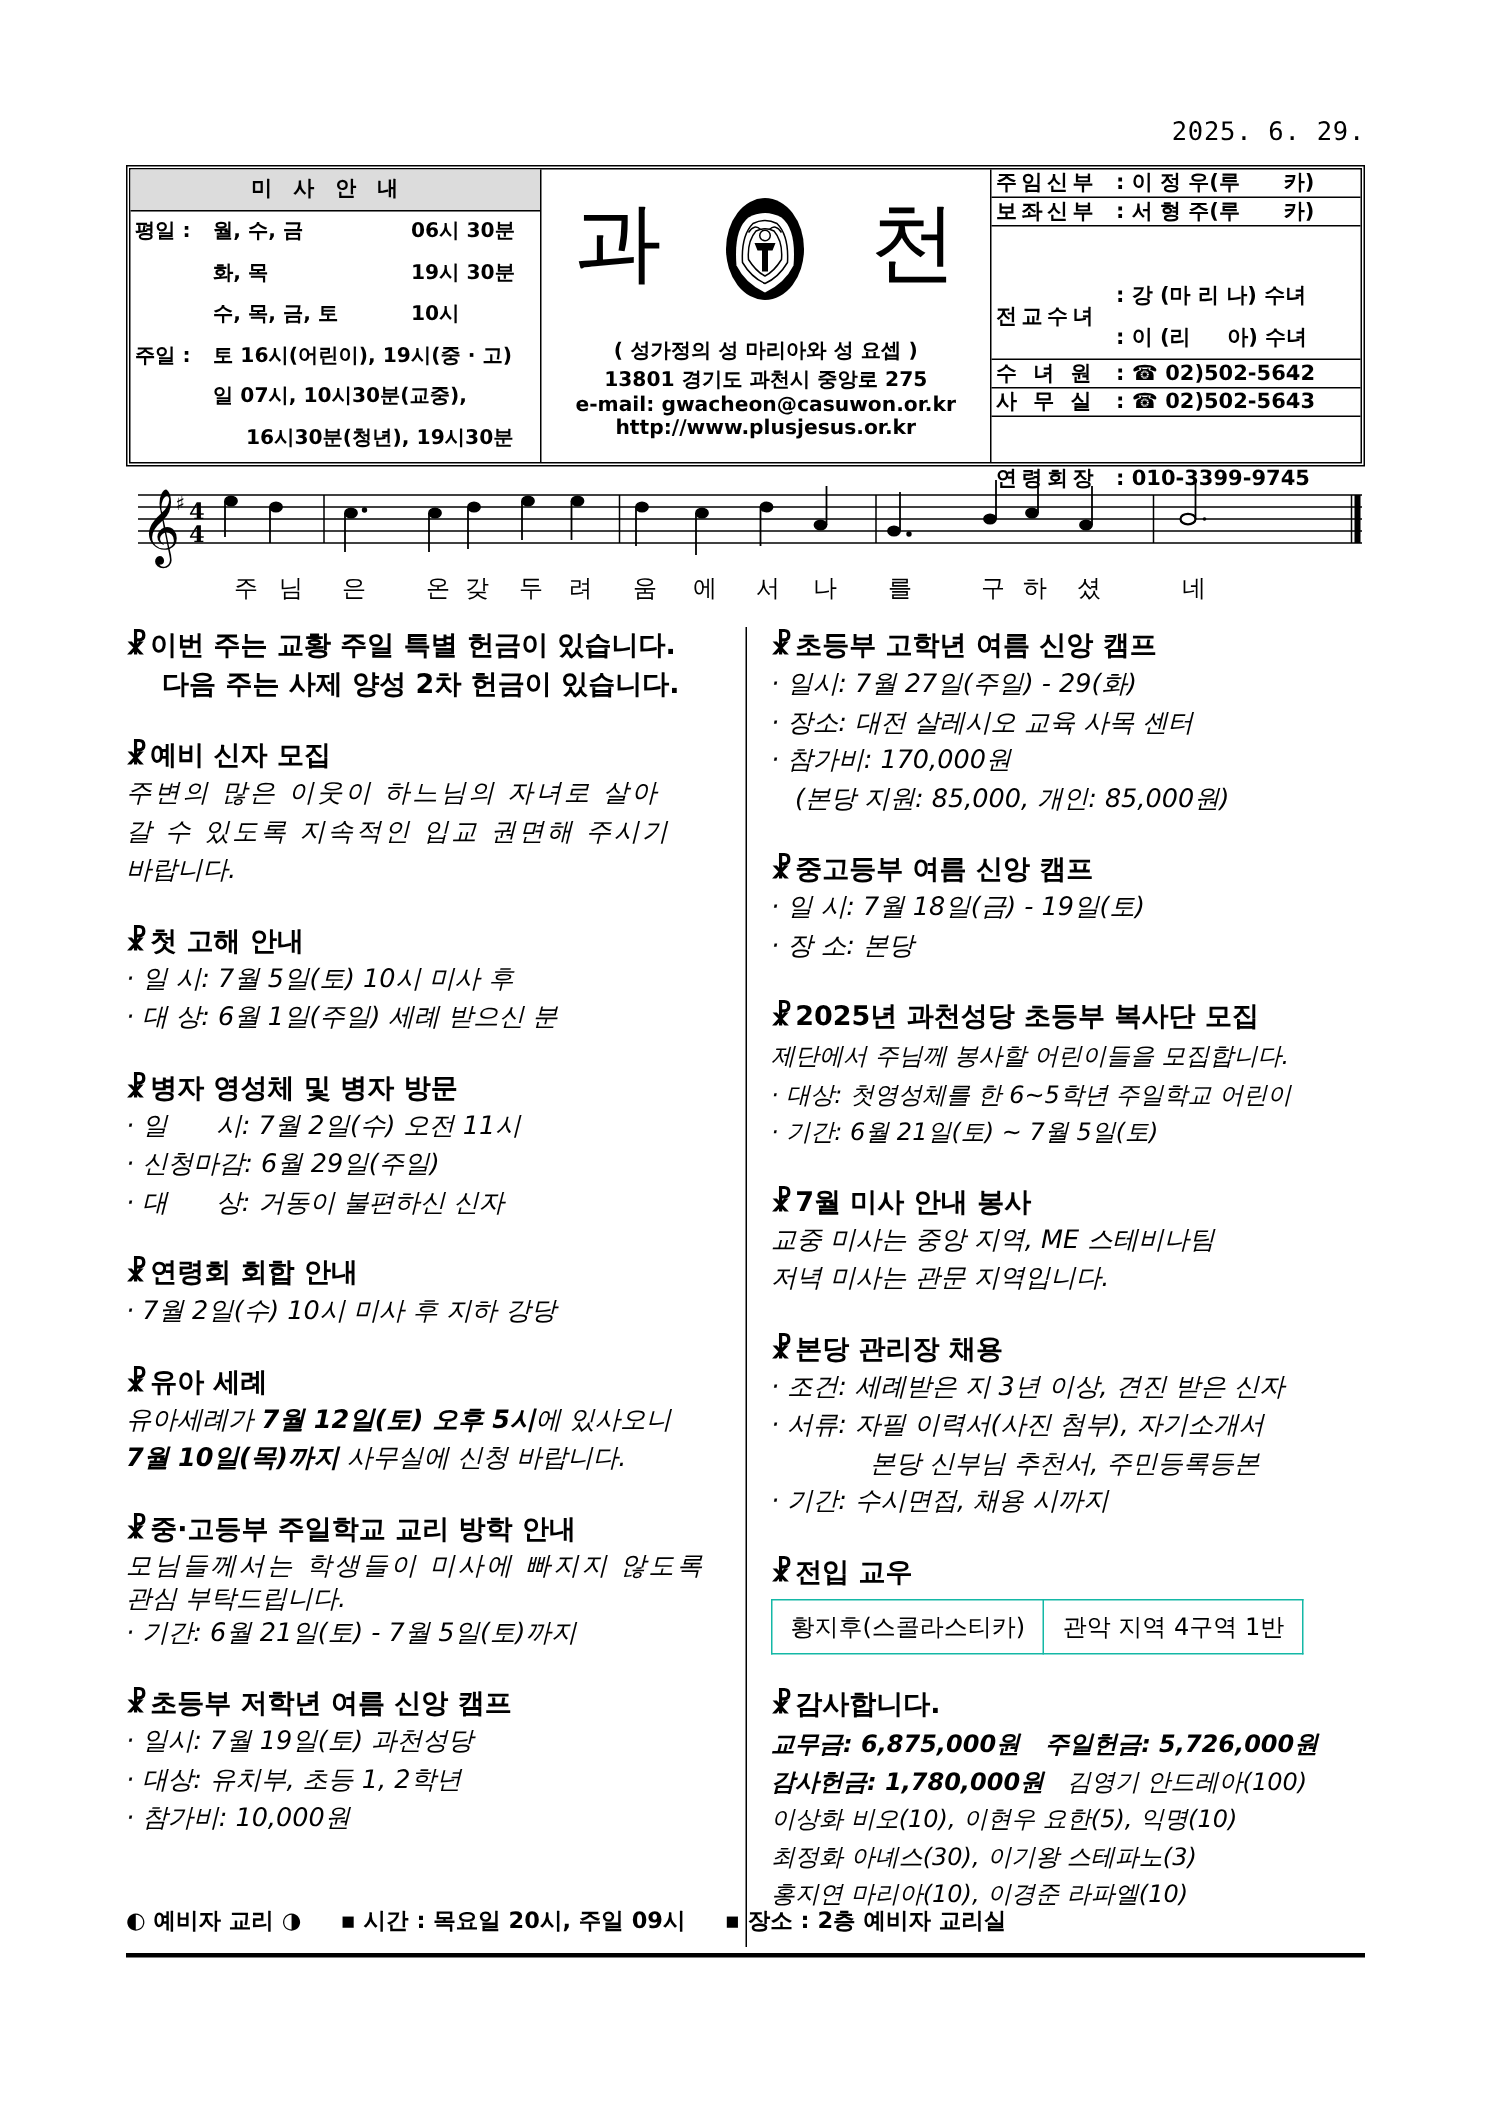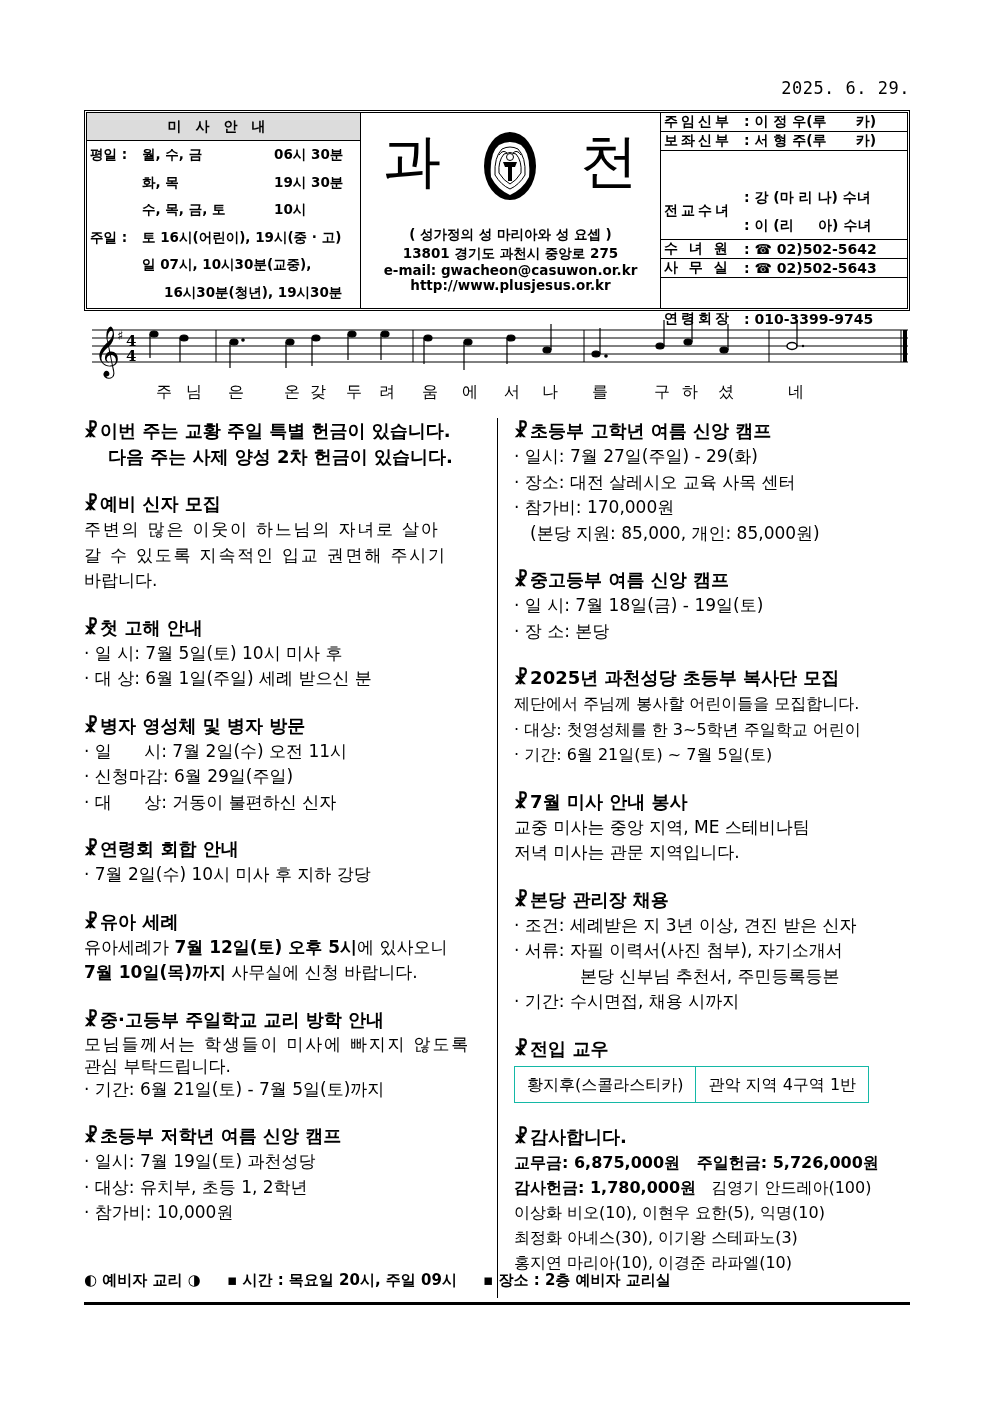--- a/index.html
+++ b/index.html
@@ -37,21 +37,21 @@
   .lyrics { position:absolute; left:0; top:382px; width:826px; height:22px; font-size:16px; }
   .lyrics span { position:absolute; top:0; }
 
   .col { position:absolute; top:418px; font-size:17px; line-height:25.5px; }
   .col.left { left:84px; width:398px; }
   .col.right { left:514px; width:406px; }
   .vdivider { position:absolute; left:497px; top:418px; width:1px; height:880px; background:#000; }
   .sec { margin-bottom:21px; }
   .sec-title { font-weight:bold; font-size:18px; line-height:26px; white-space:nowrap; }
   .chi { font-family:"DejaVu Serif", serif; font-weight:bold; display:inline-block; margin-right:2px; }
-  .line { white-space:nowrap; }
+  .line { white-space:nowrap;font-style:italic; }
   .justify { text-align:justify; text-align-last:left; letter-spacing:1.8px; }
   .b { font-weight:bold; }
   .ind { padding-left:66px; }
   .ind2 { padding-left:16px; }
   .transfer-table { border-collapse:collapse; margin-top:4px; font-size:16px; }
   .transfer-table td { border:1px solid #14b8a6; padding:5px 12px; height:24px; white-space:nowrap; }
   .thanks { font-size:16px; line-height:25px; }
 
   .bottom-rule { position:absolute; left:84px; top:1302px; width:826px; height:3px; background:#000; }
   .footer { position:absolute; left:84px; top:1269px; width:826px; text-align:left; font-weight:bold; font-size:15px; line-height:22px; white-space:pre; }
@@ -291,21 +291,21 @@
 
   <div class="sec">
     <div class="sec-title"><span class="chi">☧</span><span>중고등부 여름 신앙 캠프</span></div>
     <div class="line">· 일 시: 7월 18일(금) - 19일(토)</div>
     <div class="line">· 장 소: 본당</div>
   </div>
 
   <div class="sec">
     <div class="sec-title"><span class="chi">☧</span><span>2025년 과천성당 초등부 복사단 모집</span></div>
     <div class="line" style="font-size:16px;">제단에서 주님께 봉사할 어린이들을 모집합니다.</div>
-    <div class="line" style="font-size:16px;">· 대상: 첫영성체를 한 3~5학년 주일학교 어린이</div>
+    <div class="line" style="font-size:16px;">· 대상: 첫영성체를 한 6~5학년 주일학교 어린이</div>
     <div class="line" style="font-size:16px;">· 기간: 6월 21일(토) ~ 7월 5일(토)</div>
   </div>
 
   <div class="sec">
     <div class="sec-title"><span class="chi">☧</span><span>7월 미사 안내 봉사</span></div>
     <div class="line">교중 미사는 중앙 지역, ME 스테비나팀</div>
     <div class="line">저녁 미사는 관문 지역입니다.</div>
   </div>
 
   <div class="sec">

